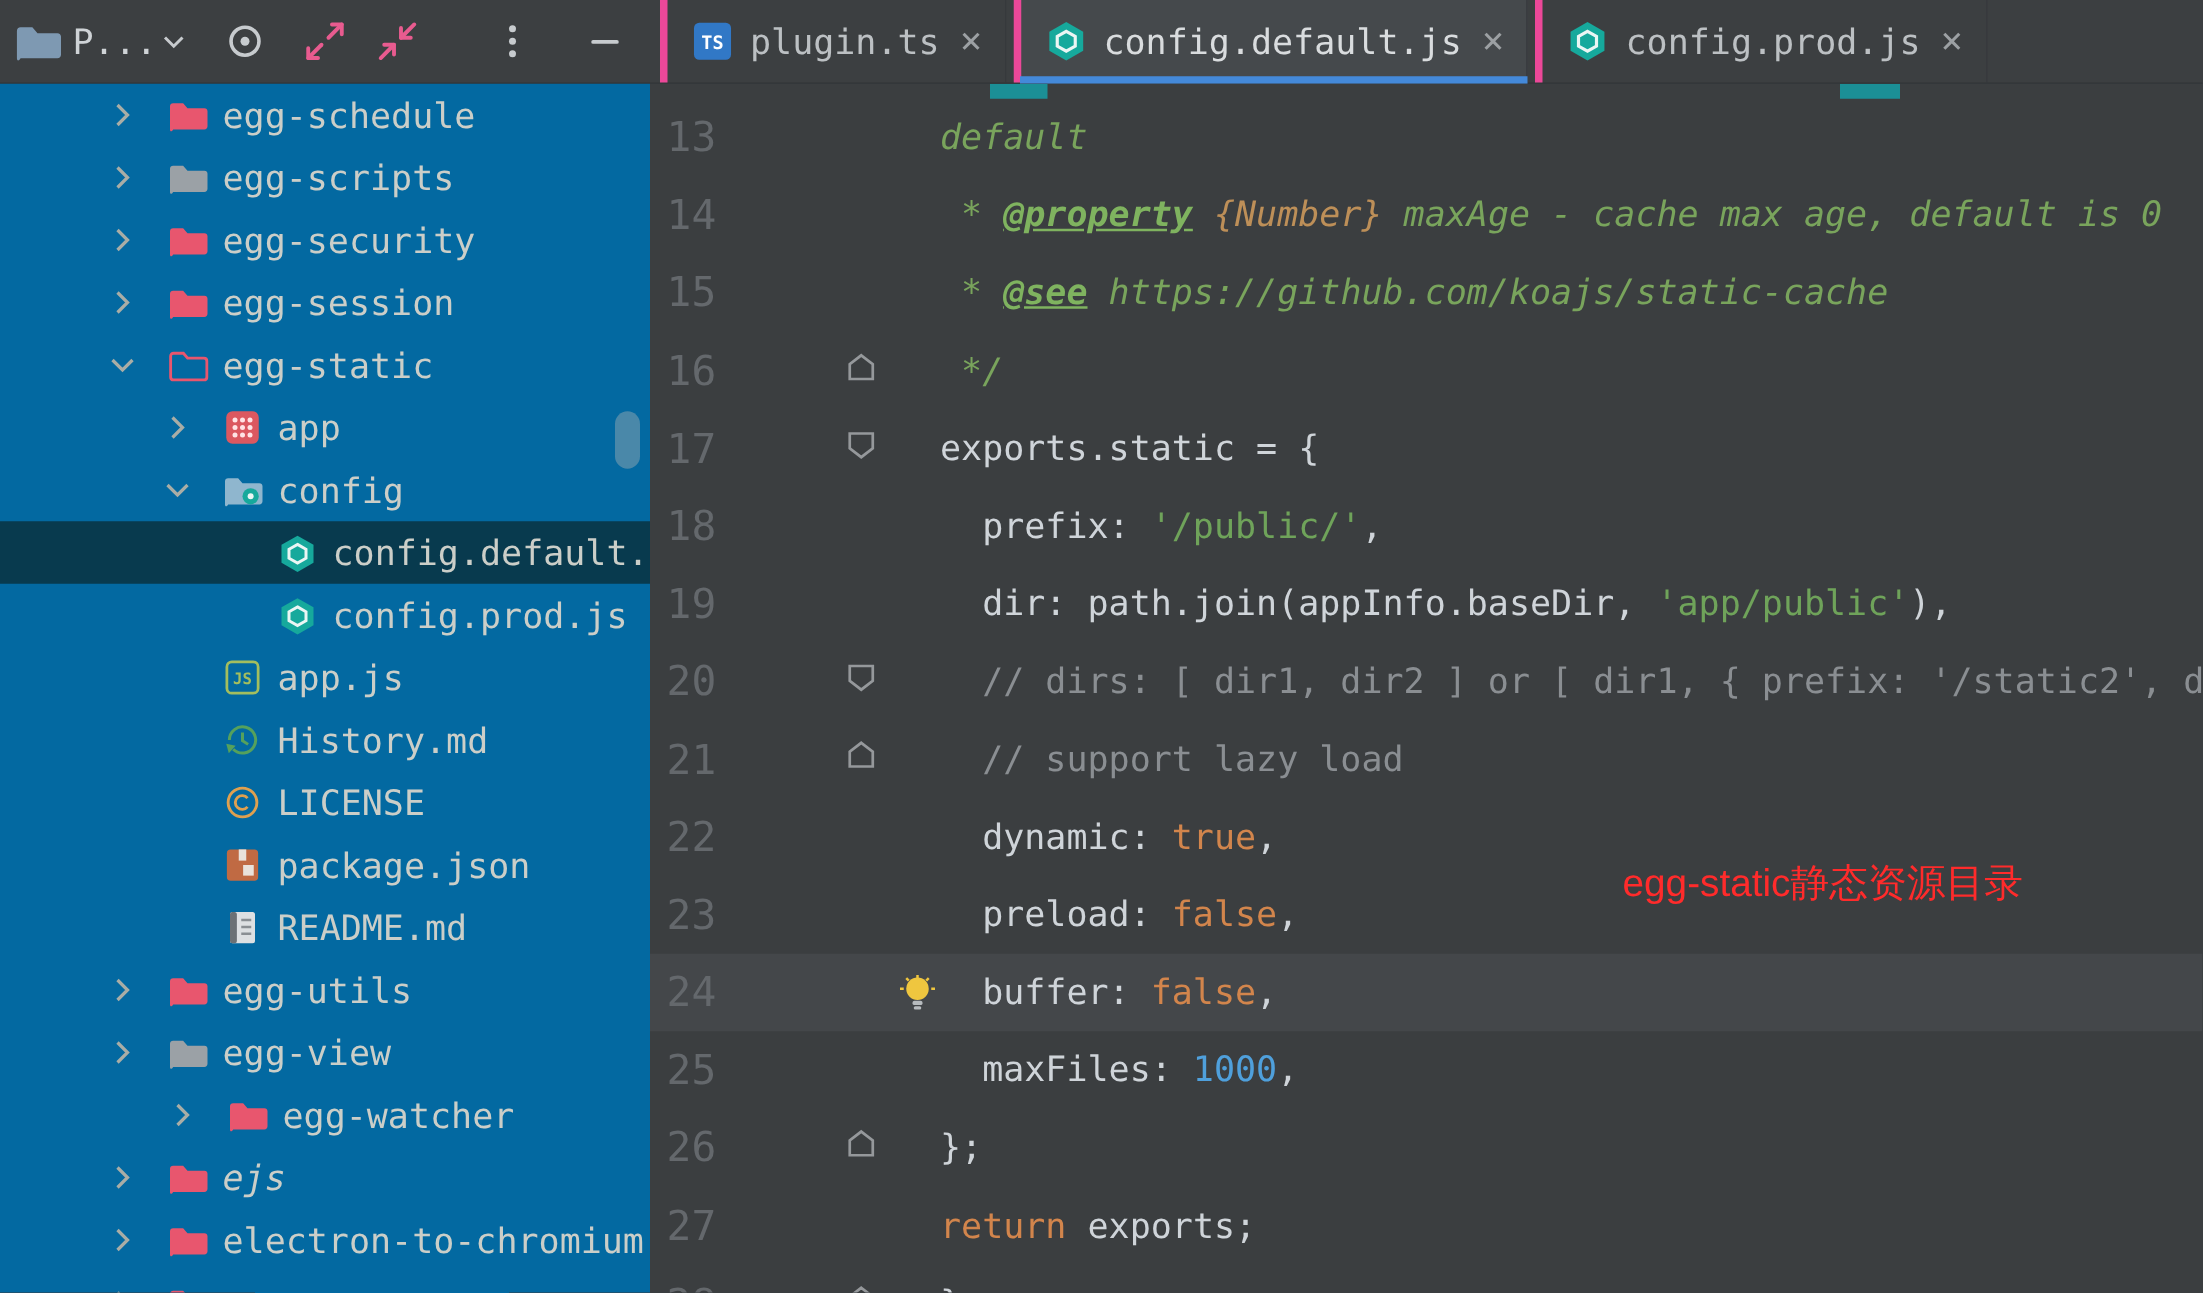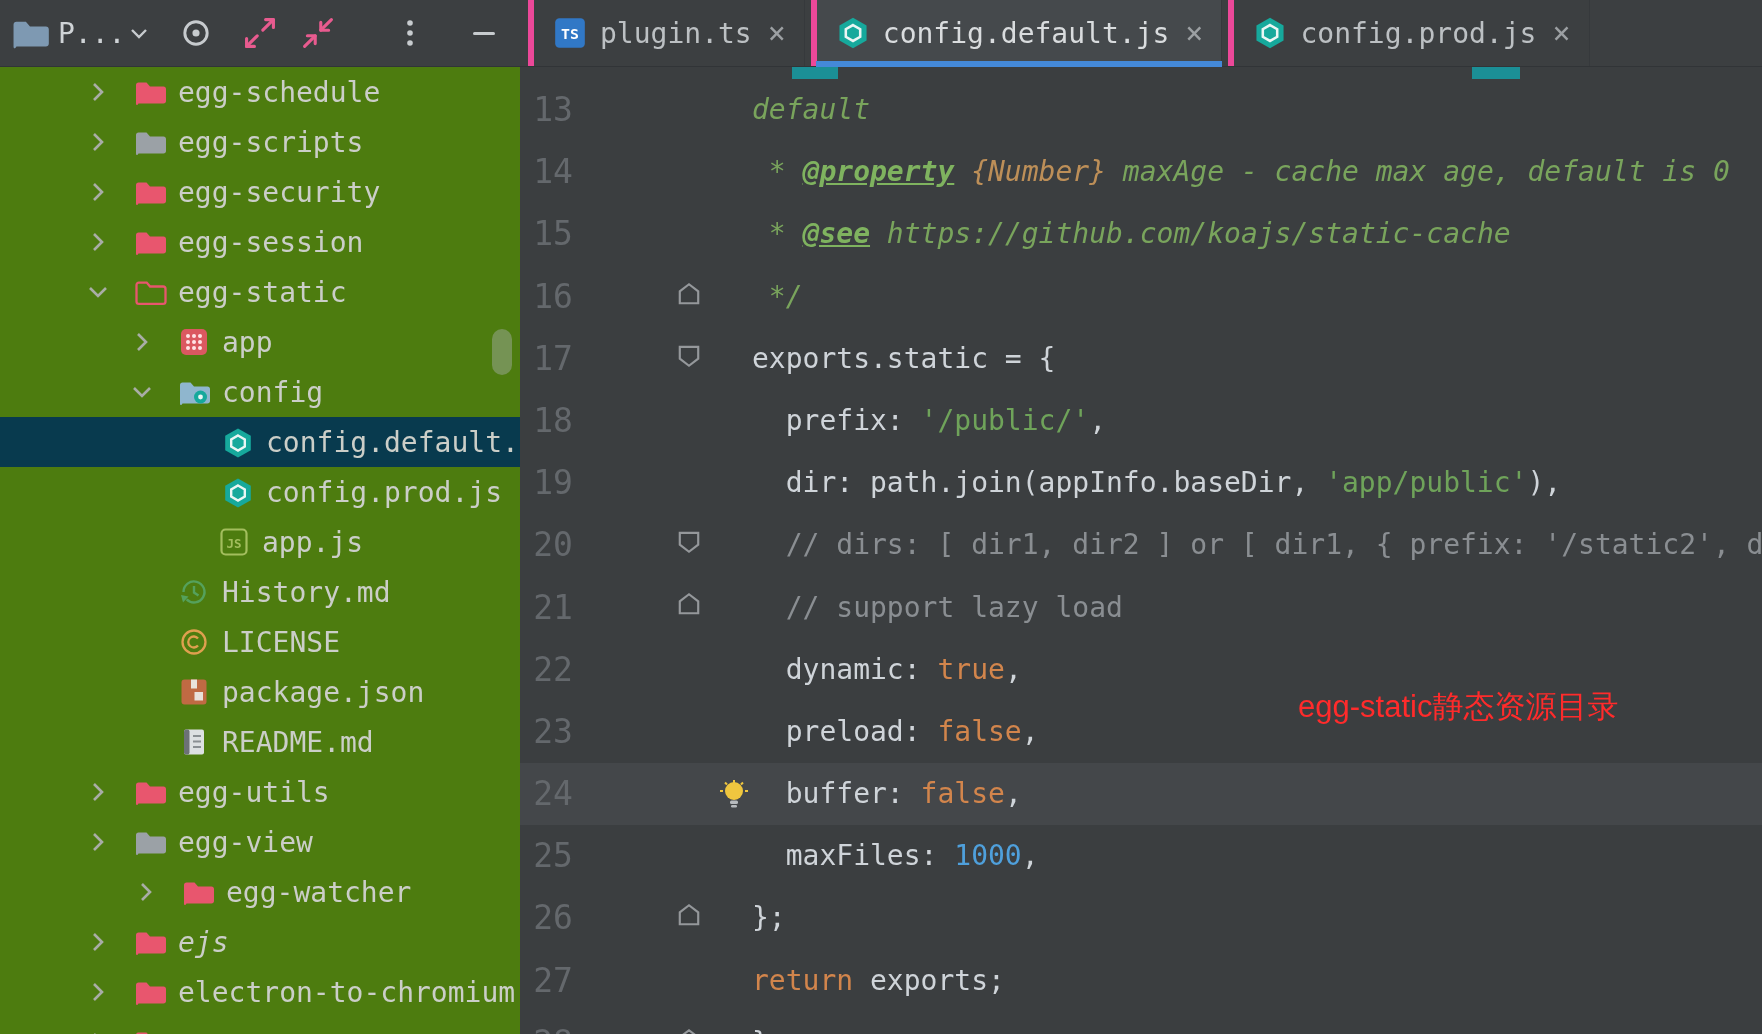--- a/index.html
+++ b/index.html
@@ -11,21 +11,21 @@
   .tbicon svg,.icon svg{display:block}
   .proj-label{color:#CFD3D6;font-size:28px;margin-left:8px}
   .tabs{flex:1;display:flex;padding-left:8px;height:100%}
   .tab{position:relative;display:flex;align-items:center;gap:12px;padding:0 18px;border-left:6px solid #ec4899;border-right:1px solid #36393C;margin-right:6px}
   .tab.active{background:#45494C}
   .tab.active::after{content:"";position:absolute;left:-1px;right:-1px;bottom:-1px;height:6px;background:var(--accent)}
   .tab-label{font-size:28px;color:#BCC0C3;white-space:pre}
   .tab.active .tab-label{color:#D9DCDE}
   .tab-close{font-size:30px;color:#9CA0A3;margin-left:4px;line-height:1}
   .icon{display:inline-flex}
-  .sidebar{position:absolute;left:0;top:67px;width:520px;height:967px;background:#4d7c0f;overflow:hidden}
+  .sidebar{position:absolute;left:0;top:67px;width:520px;height:967px;background:#0369a1;overflow:hidden}
   .tree-row{width:520px;height:50px;display:flex;align-items:center;padding-right:34px;overflow:hidden}
   .tree-row.selected{background:var(--selection)}
   .chev{width:30px;height:30px;flex:none;margin-right:20px}
   .tree-icon{width:34px;height:34px;flex:none;margin-right:11px}
   .tree-label{font-size:28px;color:#CBCEC8;white-space:pre}
   .sb-thumb{position:absolute;left:492px;top:262px;width:20px;height:46px;border-radius:10px;background:rgba(173,178,180,.42)}
   .editor{position:absolute;left:520px;top:67px;width:1242px;height:967px;background:#3B3E40;overflow:hidden}
   .hlrect{position:absolute;top:0;height:12px;background:#1B8F96}
   .code-rows{position:absolute;left:0;top:12px;width:100%}
   .crow{position:relative;height:62.2px;line-height:62.2px;width:1242px}
@@ -254,21 +254,21 @@
       <div class="tree-row" style="padding-left: 171px;">
         <span class="chev icon"></span>
         <span class="tree-icon icon">
           <svg width="36" height="36" viewBox="0 0 34 34">
             <polygon points="17,2.5 29.8,9.8 29.8,24.2 17,31.5 4.2,24.2 4.2,9.8" fill="#16A99C"></polygon>
             <polygon points="17,9.5 23.8,13.4 23.8,20.6 17,24.5 10.2,20.6 10.2,13.4" fill="none" stroke="#EAF6F4" stroke-width="2.4"></polygon>
           </svg>
         </span>
         <span class="tree-label">config.prod.js</span>
       </div>
-      <div class="tree-row" style="padding-left: 127px; margin-left: 40px;">
+      <div class="tree-row" style="padding-left: 127px;">
         <span class="chev icon"></span>
         <span class="tree-icon icon">
           <svg width="34" height="34" viewBox="0 0 34 34">
             <rect x="4.5" y="4.5" width="25" height="25" rx="4" fill="none" stroke="#A3BE5E" stroke-width="2.2"></rect>
             <text x="17" y="22.5" text-anchor="middle" font-size="12.5" font-weight="bold" fill="#A3BE5E" font-family="DejaVu Sans Mono,monospace">JS</text>
           </svg>
         </span>
         <span class="tree-label">app.js</span>
       </div>
       <div class="tree-row" style="padding-left: 127px;">

